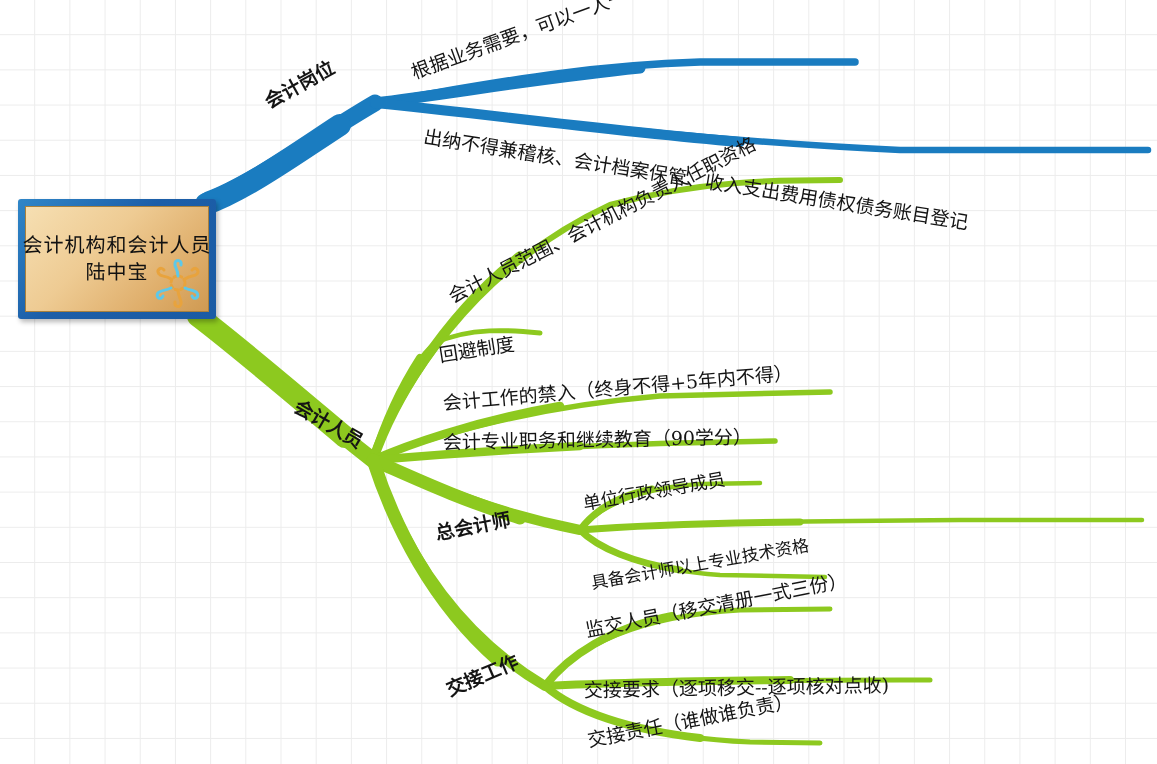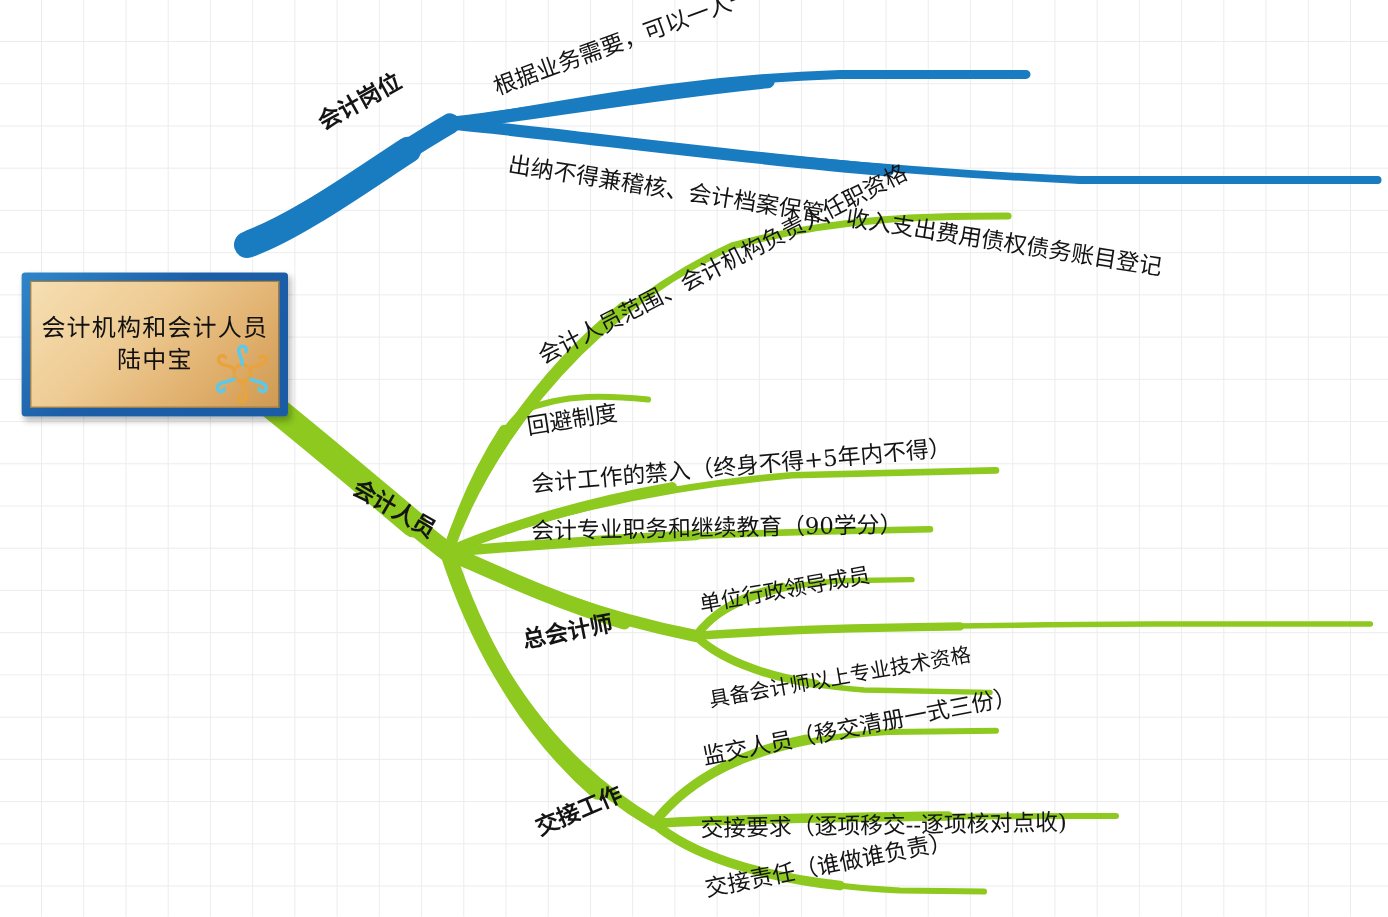--- a/index.html
+++ b/index.html
@@ -27,29 +27,28 @@
     top: 0;
     width: 1157px;
     height: 764px;
   }
 
   
   #central-node {
     position: absolute;
     left: 18px;
     top: 199px;
-    width: 222px;
+    width: 198px;
     height: 120px;
     box-sizing: border-box;
     border-radius: 3px;
     background: linear-gradient(135deg, #2f86c8 0%, #1c5ea8 45%, #1a5ba4 100%);
     padding: 7px;
     box-shadow: 2px 3px 5px rgba(0,0,0,0.28);
     z-index: 20;
-    margin-top: 28px;
   }
   #central-inner {
     position: relative;
     width: 100%;
     height: 100%;
     box-sizing: border-box;
     border: 1px solid #a8803c;
     background: linear-gradient(135deg, #f6dfb2 0%, #eecb93 40%, #dfae6b 75%, #cf9a52 100%);
     display: flex;
     flex-direction: column;

